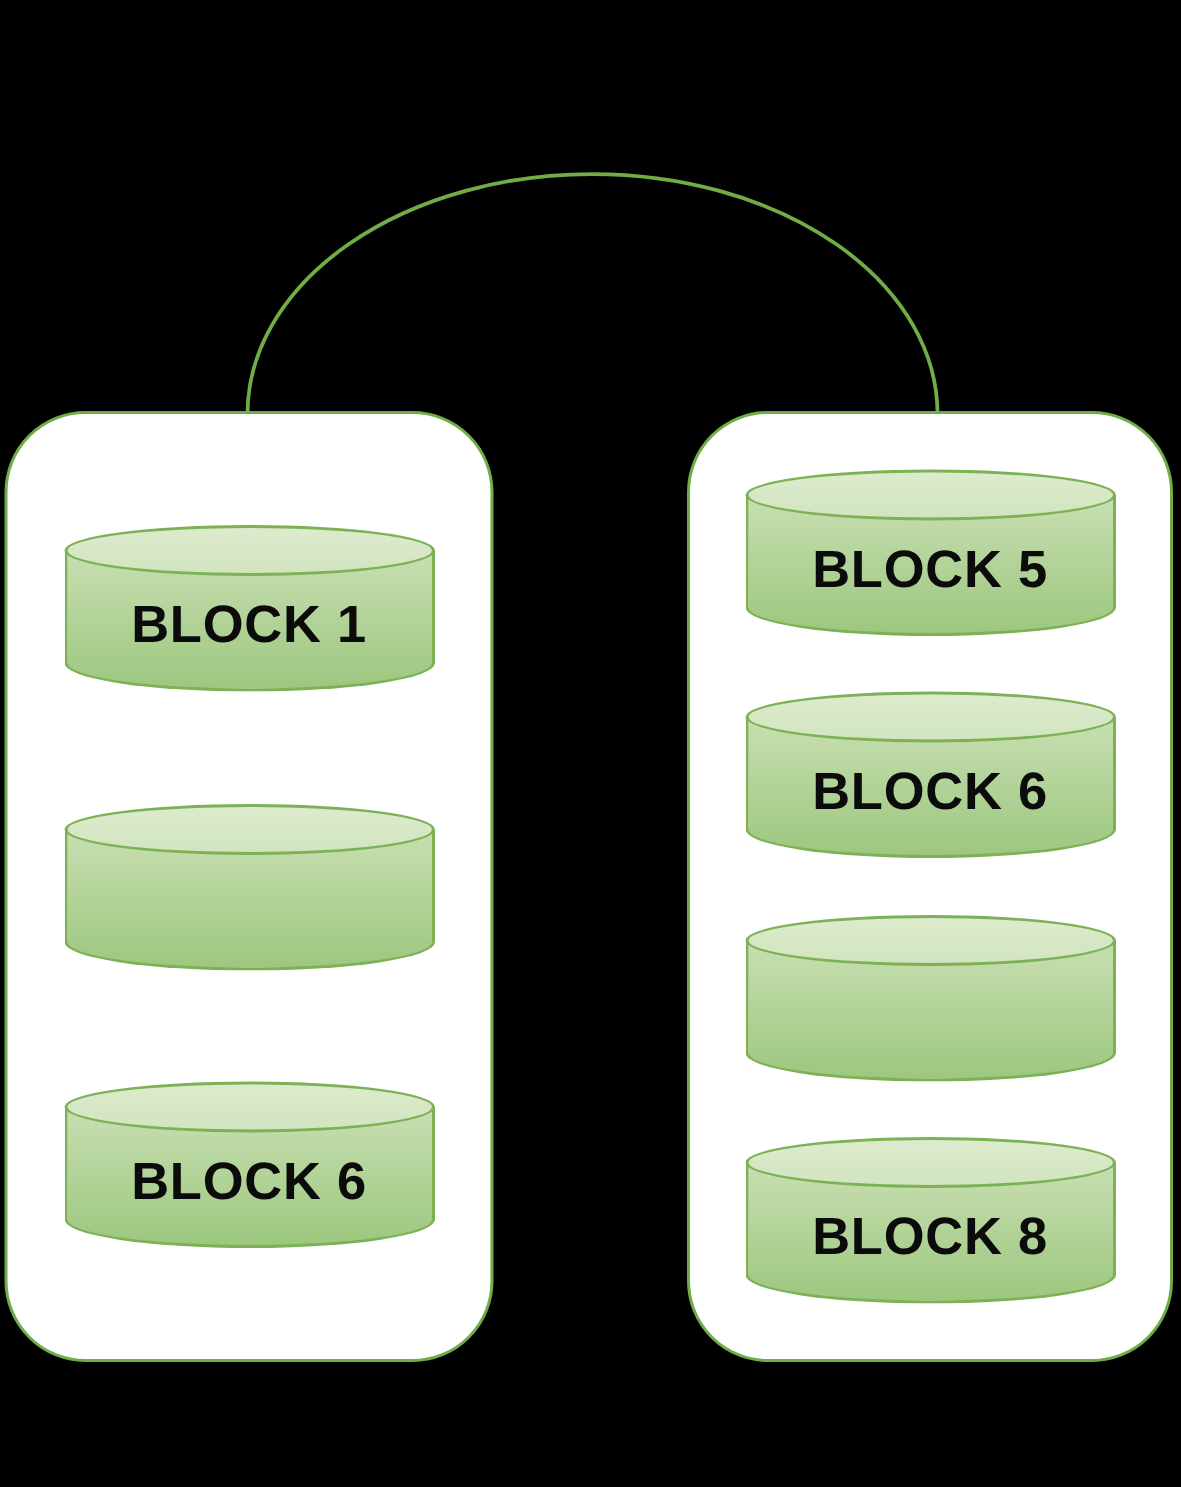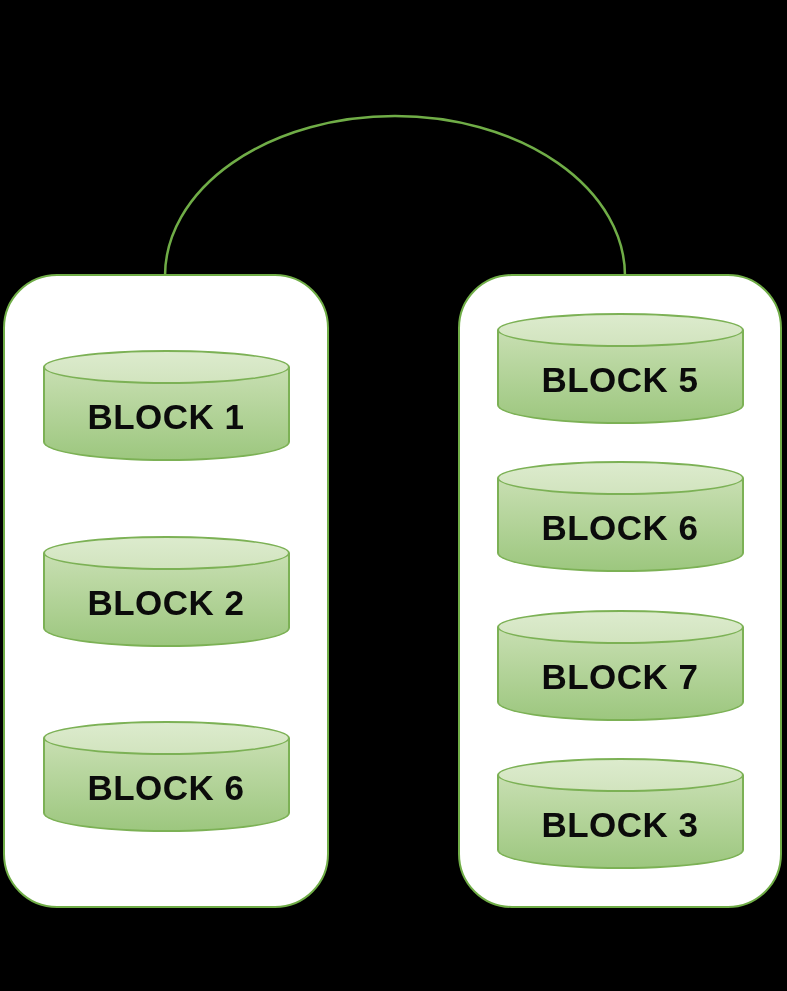--- a/index.html
+++ b/index.html
@@ -93,21 +93,20 @@
 
 <div class="stack stack-left">
   <div class="cyl">
     <div class="cyl-body"></div>
     <div class="cyl-top"></div>
     <div class="cyl-label">BLOCK 1</div>
   </div>
   <div class="cyl">
     <div class="cyl-body"></div>
     <div class="cyl-top"></div>
-    <div class="cyl-label">BLOCK 2</div>
   </div>
   <div class="cyl">
     <div class="cyl-body"></div>
     <div class="cyl-top"></div>
     <div class="cyl-label">BLOCK 6</div>
   </div>
 </div>
 
 <div class="stack stack-right">
   <div class="cyl">
@@ -116,20 +115,19 @@
     <div class="cyl-label">BLOCK 5</div>
   </div>
   <div class="cyl">
     <div class="cyl-body"></div>
     <div class="cyl-top"></div>
     <div class="cyl-label">BLOCK 6</div>
   </div>
   <div class="cyl">
     <div class="cyl-body"></div>
     <div class="cyl-top"></div>
-    <div class="cyl-label">BLOCK 7</div>
   </div>
   <div class="cyl">
     <div class="cyl-body"></div>
     <div class="cyl-top"></div>
-    <div class="cyl-label">BLOCK 3</div>
+    <div class="cyl-label">BLOCK 8</div>
   </div>
 </div>
 
 </body></html>

